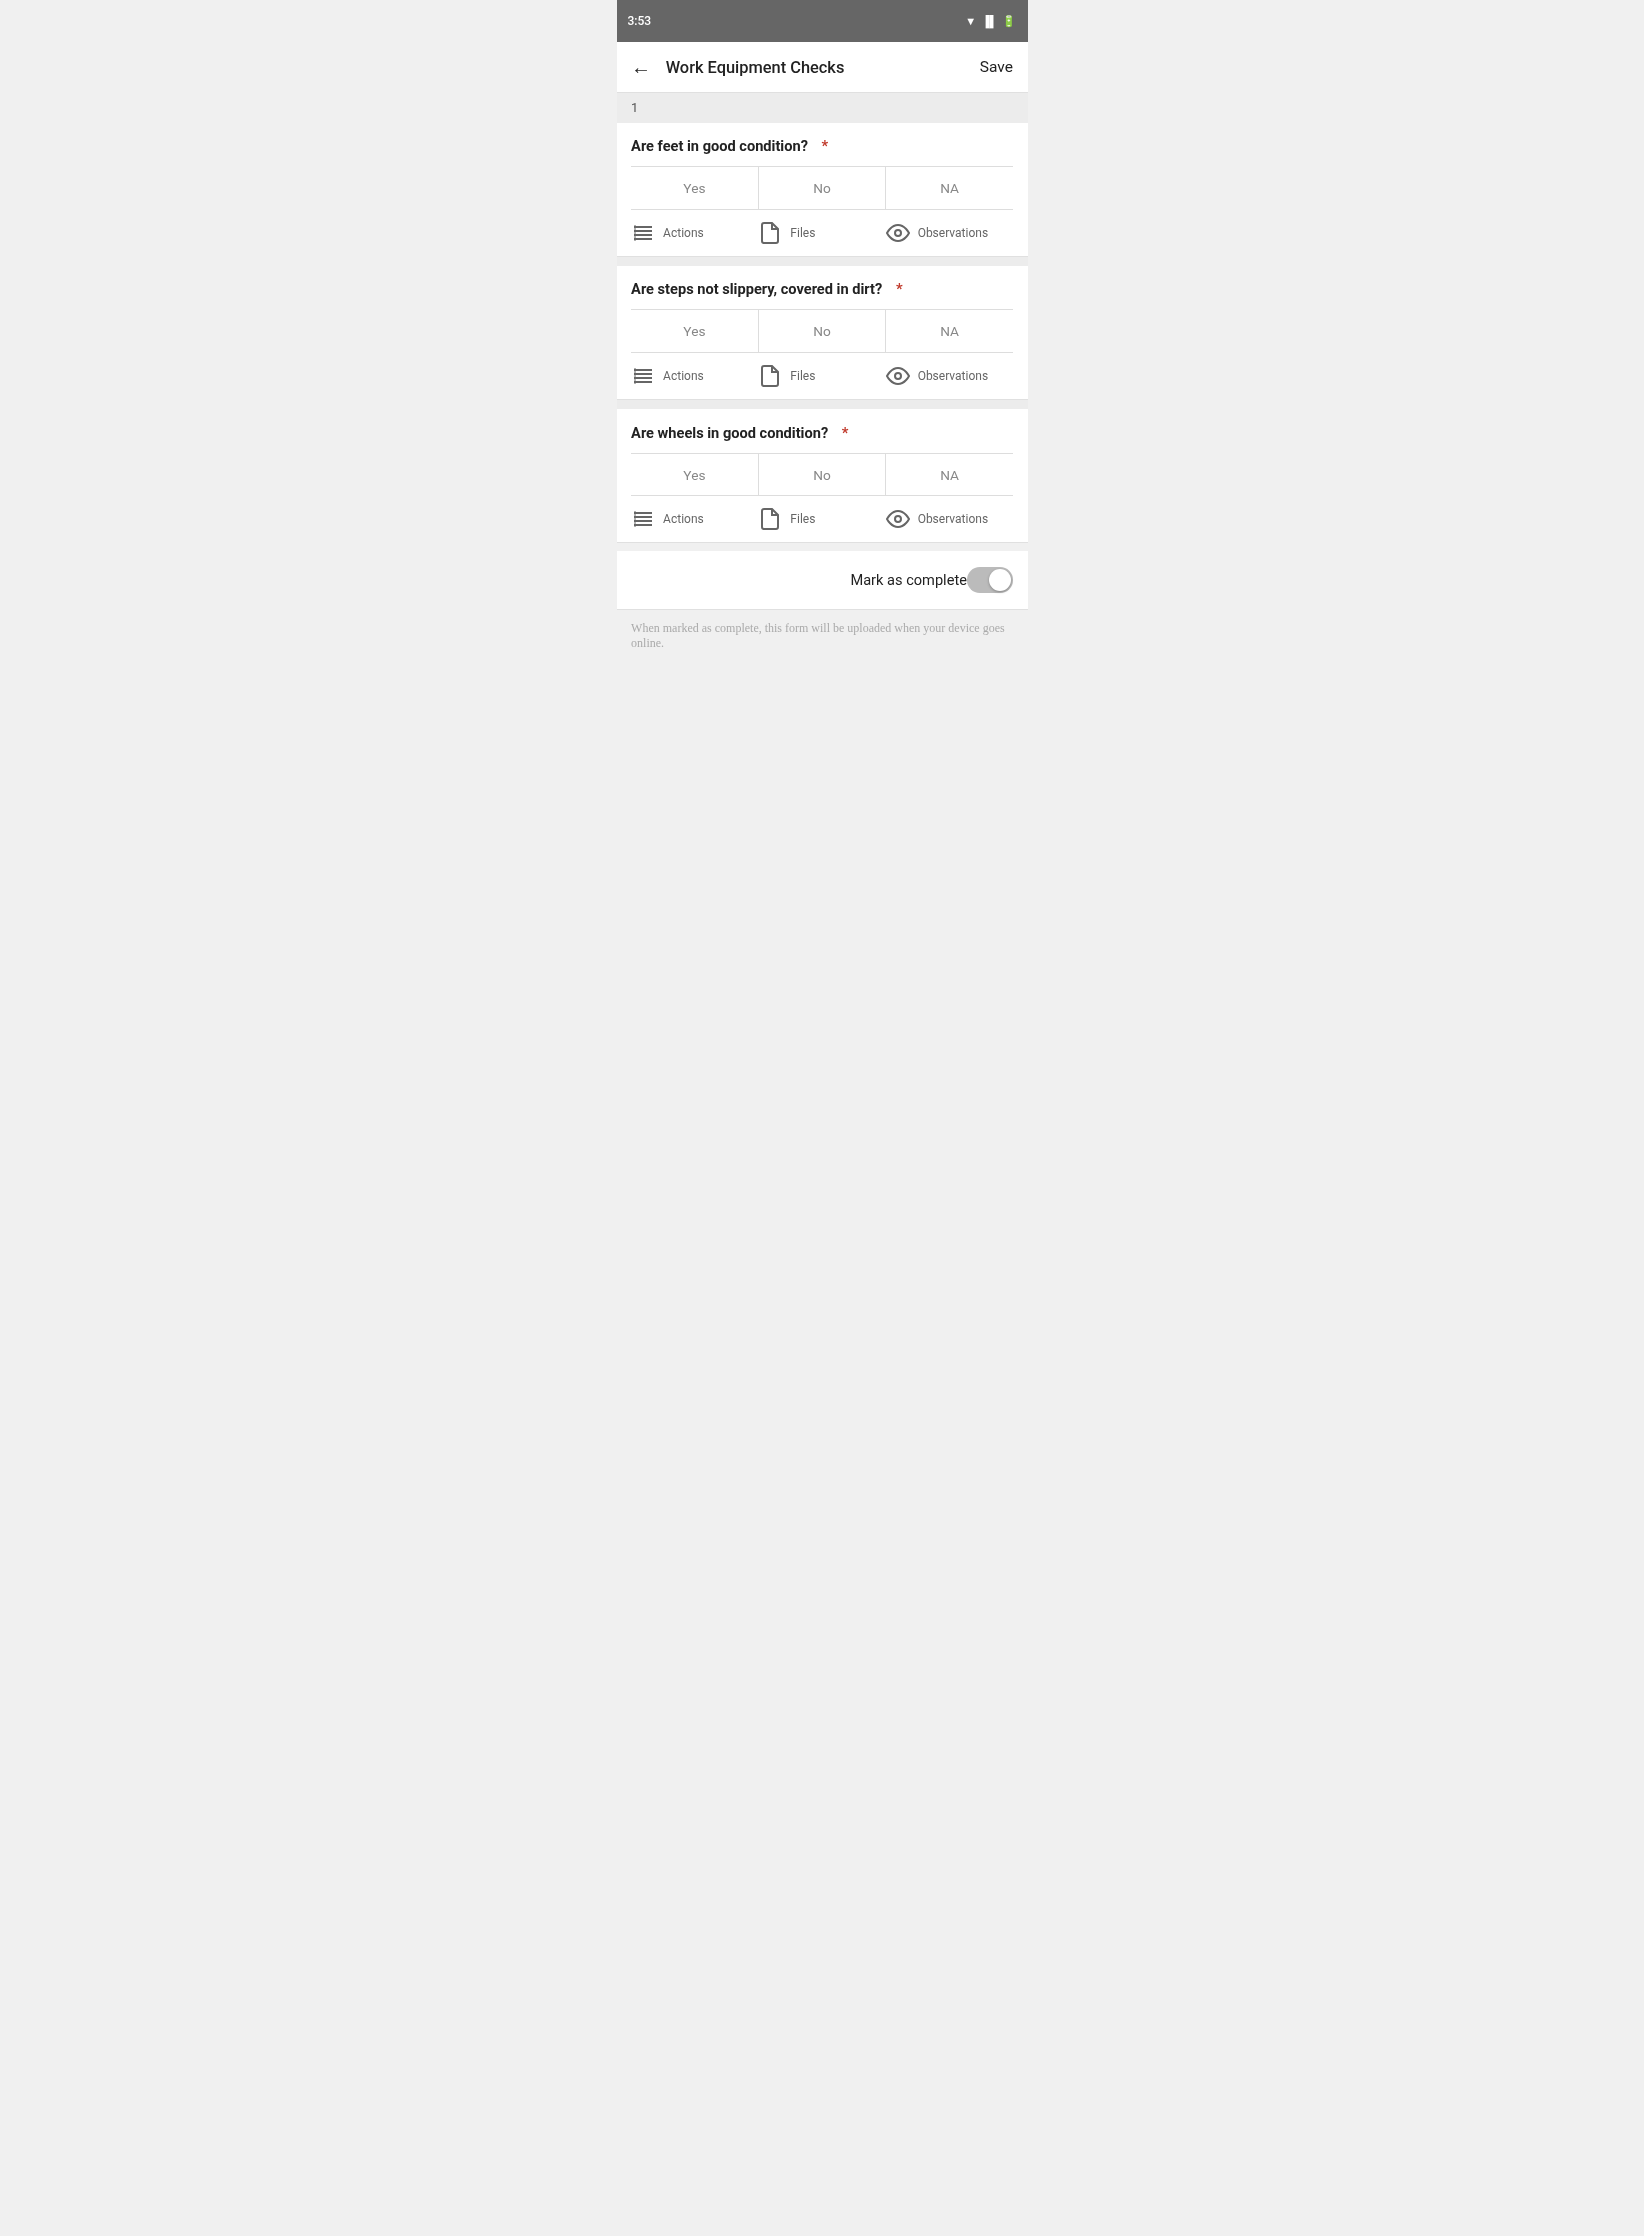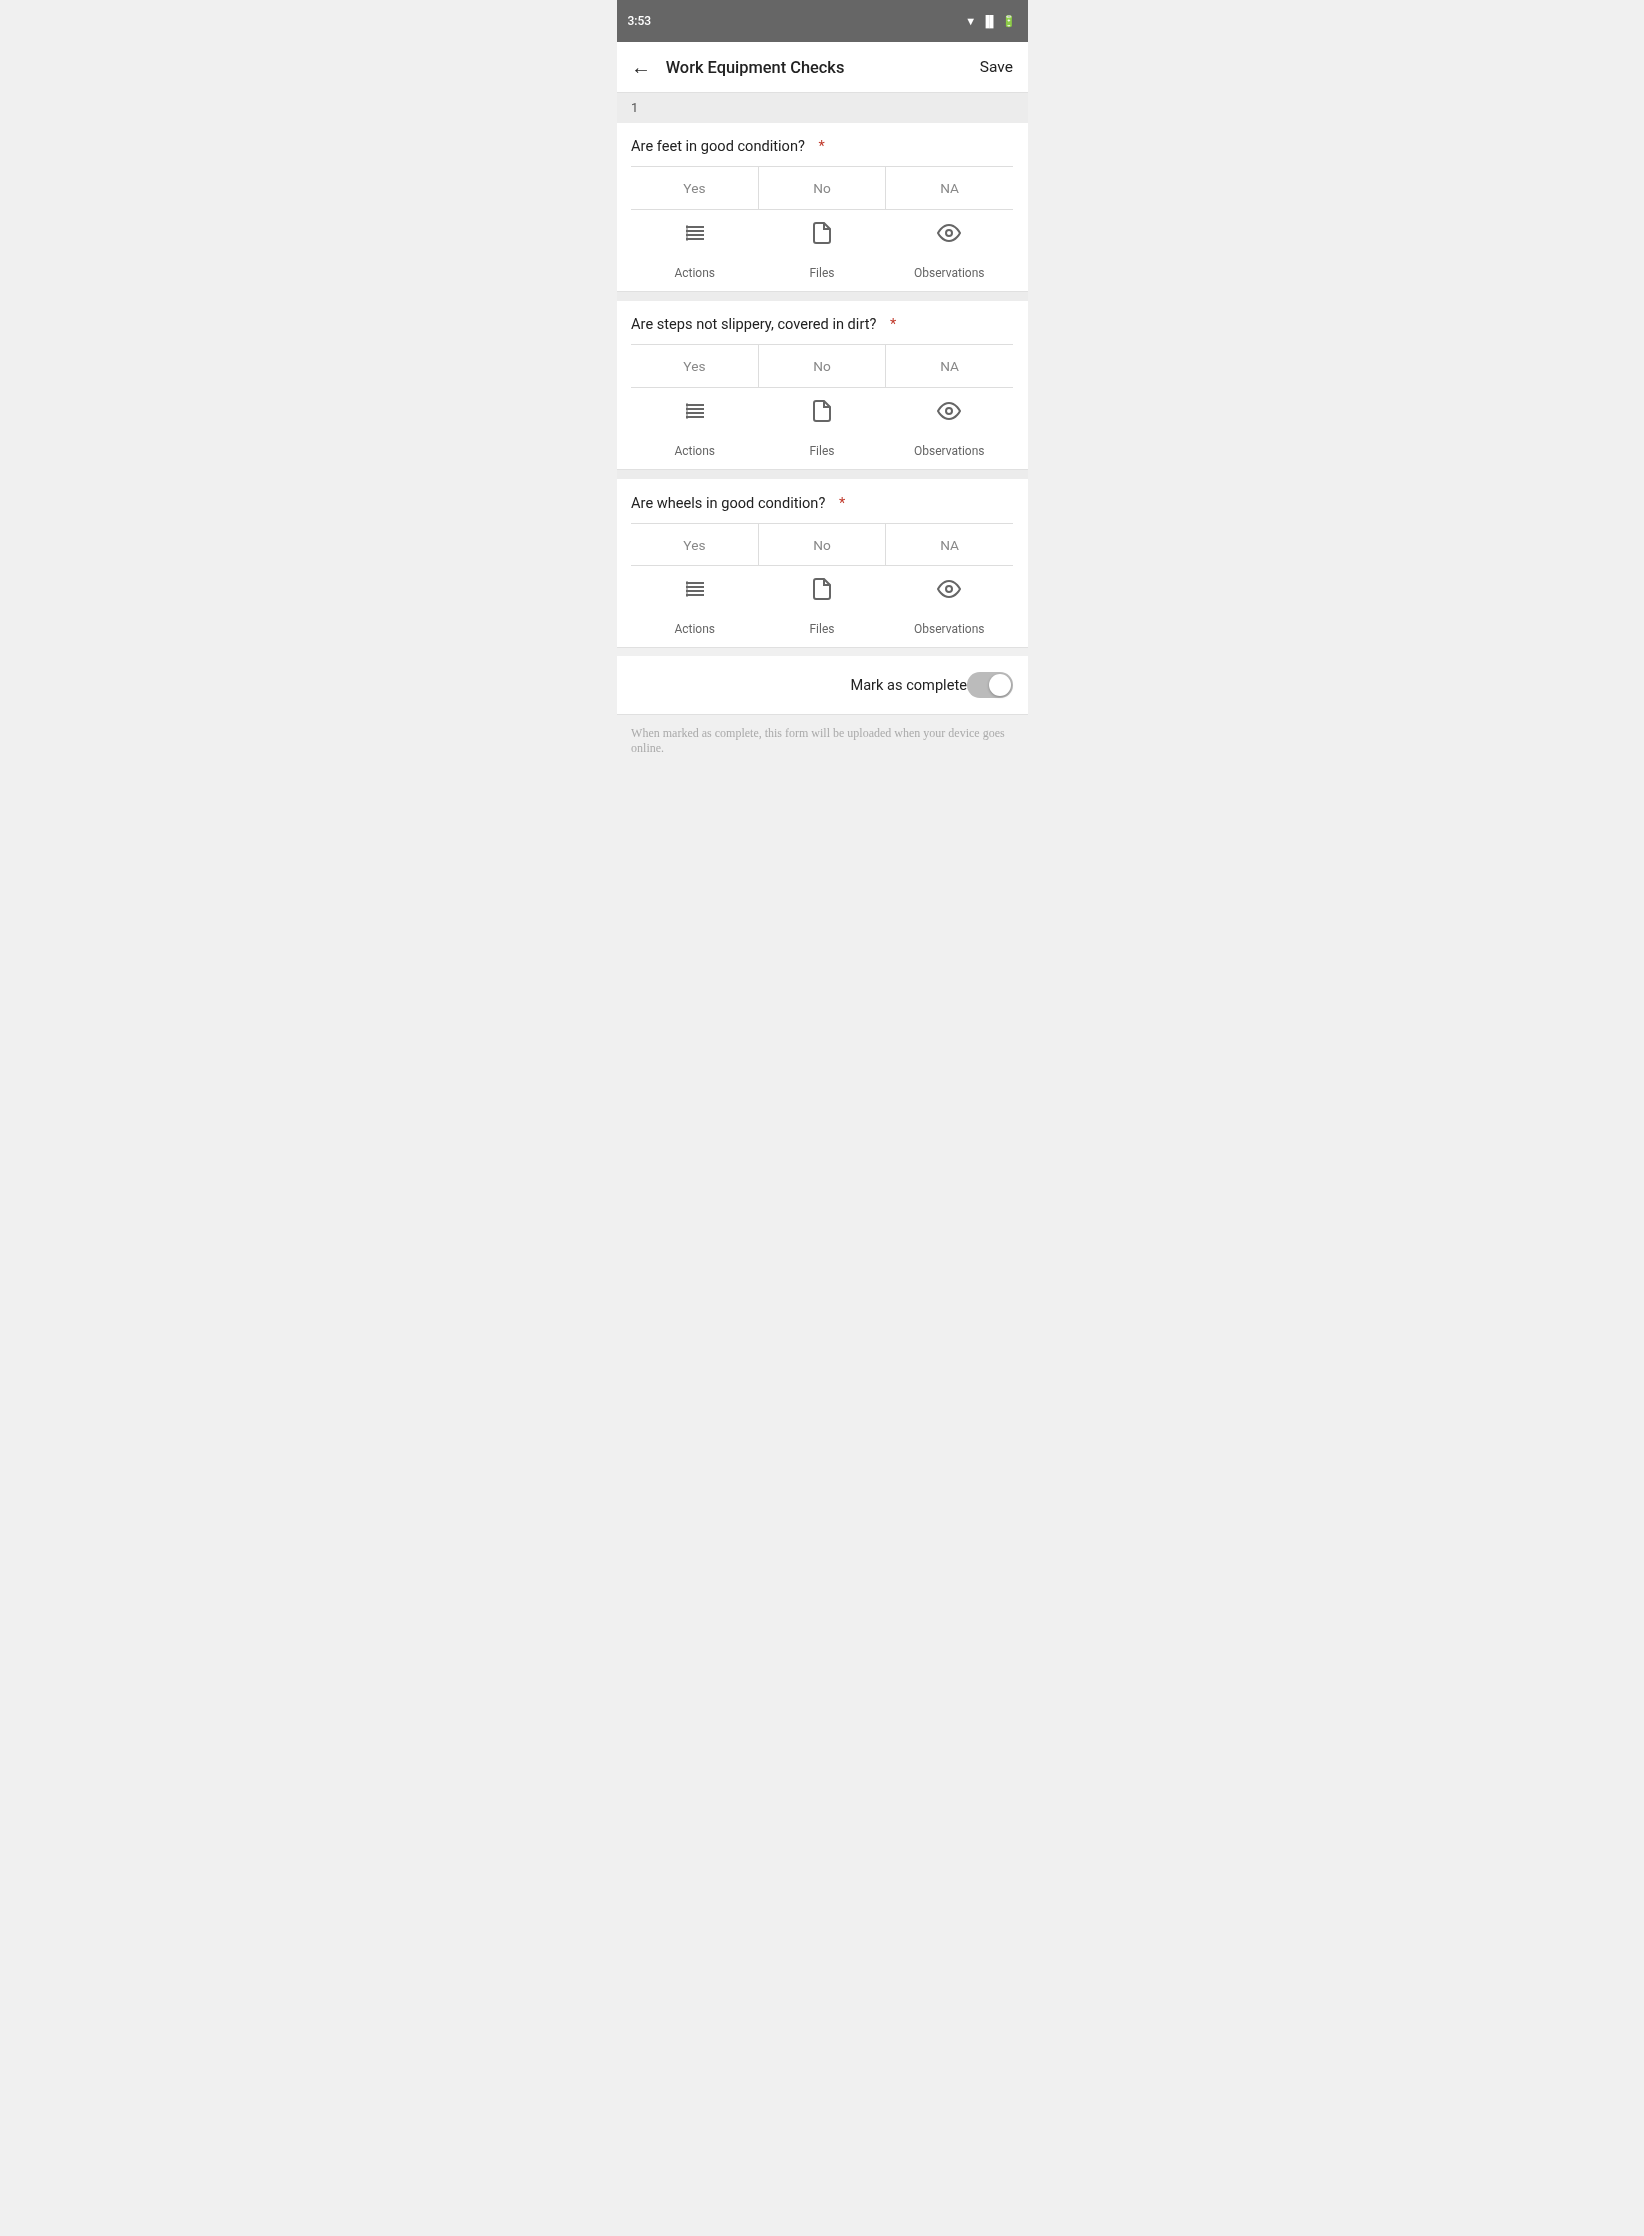--- a/index.html
+++ b/index.html
@@ -84,20 +84,21 @@
       padding-bottom: 0;
     }
 
     .question-text {
       padding: 14.6px 14.6px 11px 14.6px;
       font-size: 14.6px;
       color: #222;
       display: flex;
       align-items: center;
       gap: 5px;
+      font-weight: bold;
     }
 
     .required-star {
       color: #c0392b;
       font-size: 14.6px;
     }
 
     
     .answer-row {
       display: flex;
@@ -121,25 +122,25 @@
 
     
     .action-row {
       display: flex;
       padding: 0 14.6px;
       margin-bottom: 0;
     }
     .action-item {
       flex: 1;
       display: flex;
-      flex-direction: column;
+      flex-direction: row;
       align-items: center;
       padding: 11px 0;
       cursor: pointer;
-      gap: 21px;
+      gap: 8px;
     }
     .action-icon {
       font-size: 20px;
       color: #666;
     }
     .action-label {
       font-size: 12px;
       color: #666;
     }
 

